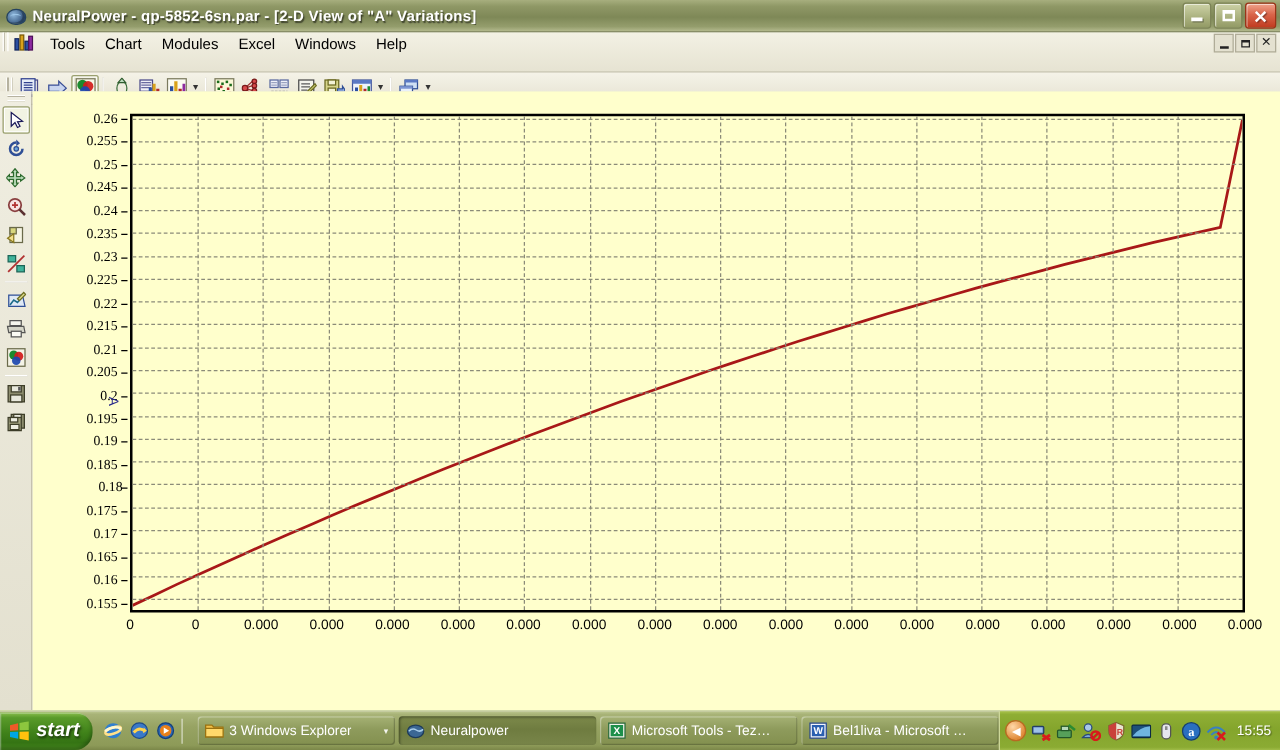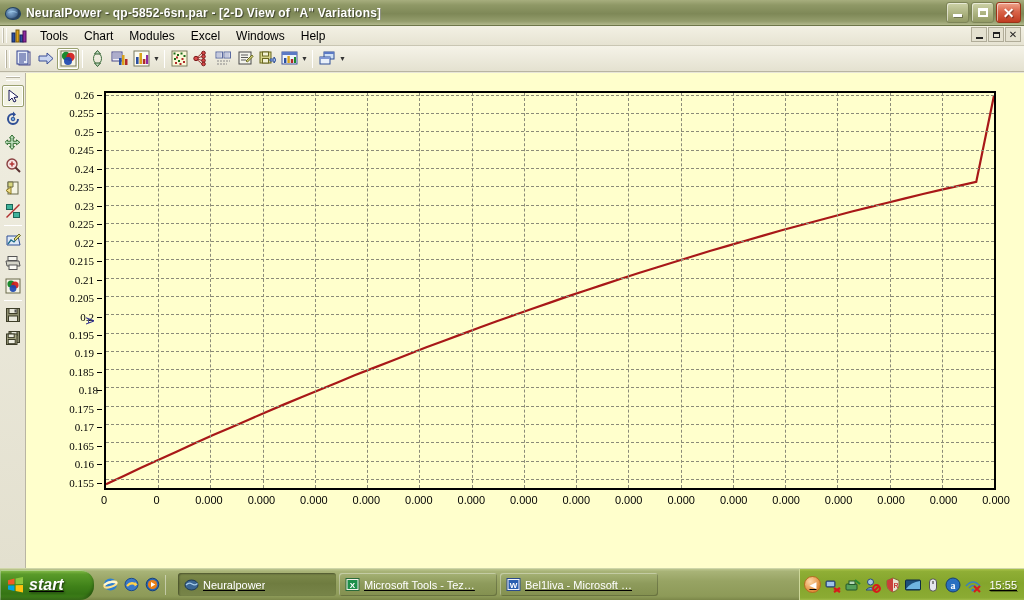--- a/index.html
+++ b/index.html
@@ -50,21 +50,21 @@
     border-color:#9a3318;
     width:25px;
   }
   .glyph-min{ width:9px;height:3px;background:#fff;margin-top:6px;box-shadow:1px 1px 0 rgba(0,0,0,.3);}
   .glyph-max{ width:10px;height:9px;border:2px solid #fff;border-top-width:3px; position:relative;}
   .glyph-close{ font-size:14px; line-height:12px; font-family:"Liberation Sans",sans-serif;
      text-shadow:1px 1px 1px rgba(0,0,0,.4); }
 
   
   #menu-bar{
-    height:20px; display:flex; align-items:center;
+    height:32px; display:flex; align-items:flex-start;
     background:linear-gradient(to bottom,#f3f1e4,#e6e3d2);
     border-bottom:1px solid #c9c6b3;
     position:relative;
     padding-left:2px;
   }
   #menu-bar .grip{ width:5px;height:15px; margin-right:3px;
     background:repeating-linear-gradient(to right,#ffffff 0 1px,#b6b2a0 1px 2px, transparent 2px 4px);
     opacity:.8;}
   .app-mini-icon{ width:16px;height:15px;margin:0 5px 0 1px; position:relative; flex:none;}
   .menu-item{ padding:2px 8px; font-size:12px; color:#000; cursor:default; white-space:nowrap;}
@@ -140,21 +140,21 @@
     font-size:11px; color:#2a2a8c; }
   #y-title{ position:absolute; left:58px; top:50%; transform:translateY(-50%);
     font-size:11px; color:#2a2a8c; writing-mode:vertical-rl; transform-origin:center;
   }
 
   
   #taskbar{
     position:absolute; left:0; bottom:0; width:1024px; height:32px;
     background:linear-gradient(to bottom,#bcc68f 0%,#a8b377 8%,#97a363 40%,#8d9a58 88%,#7b8749 100%);
     border-top:1px solid #cfd7a8;
-    display:flex; align-items:center;text-decoration:underline;
+    display:flex; align-items:center;
   }
   #start-button{
     height:30px; width:94px; margin-right:6px;
     background:linear-gradient(to bottom,#8bbf4e 0%,#5a9b2a 14%,#3f8119 55%,#357414 80%,#478b1f 100%);
     border-radius:0 14px 14px 0;
     display:flex;align-items:center; padding-left:7px; gap:5px;
     box-shadow: inset -1px -2px 3px rgba(0,0,0,.25), inset 1px 1px 0 rgba(255,255,255,.35);
   }
   #start-button .flag{ width:17px;height:16px; position:relative; flex:none;}
   #start-button .slabel{ color:#fff; font-style:italic; font-weight:bold; font-size:16px;
@@ -673,20 +673,30 @@
         <circle cx="8.5" cy="8.5" r="6.3" fill="#2a66b4" stroke="#143f7a"></circle>
         <circle cx="8.5" cy="8.5" r="4.6" fill="#e8801a"></circle>
         <path d="M7 6 L11.3 8.5 L7 11 Z" fill="#fff"></path>
       </svg>
     </span>
     <span class="ql-sep"></span>
   </div>
 
   <div id="task-buttons">
 
+    <div class="task-button wide">
+      <span class="tb-ico">
+        <svg width="15" height="15" viewBox="0 0 15 15">
+          <path d="M0.5 3 L5.5 3 L7 4.6 L14.5 4.6 L14.5 12.5 L0.5 12.5 Z" fill="#f0c04a" stroke="#9a7210"></path>
+          <path d="M0.5 5.6 L14.5 5.6 L14.5 12.5 L0.5 12.5 Z" fill="#ffd96b" stroke="#9a7210"></path>
+        </svg>
+      </span>
+      <span class="tlabel">3 Windows Explorer</span>
+      <span class="tcaret">▾</span>
+    </div>
 
     <div class="task-button wide active">
       <span class="tb-ico">
         <svg width="15" height="15" viewBox="0 0 15 15">
           <ellipse cx="7.5" cy="8" rx="6.5" ry="5" fill="#3b6794" stroke="#1d3a59"></ellipse>
           <path d="M2 8 Q5 5 8 7 Q11 9 13.5 6.5" fill="none" stroke="#a8cdea" stroke-width="1.2"></path>
         </svg>
       </span>
       <span class="tlabel">Neuralpower</span>
     </div>

